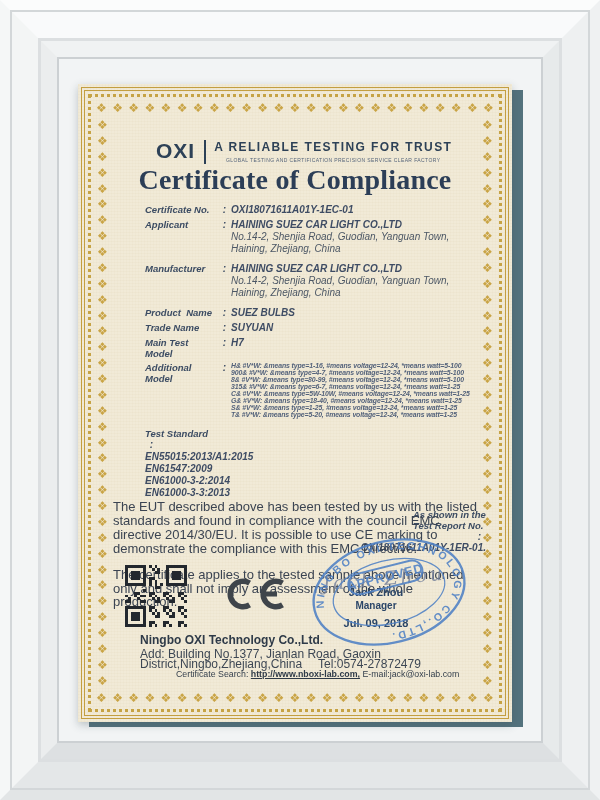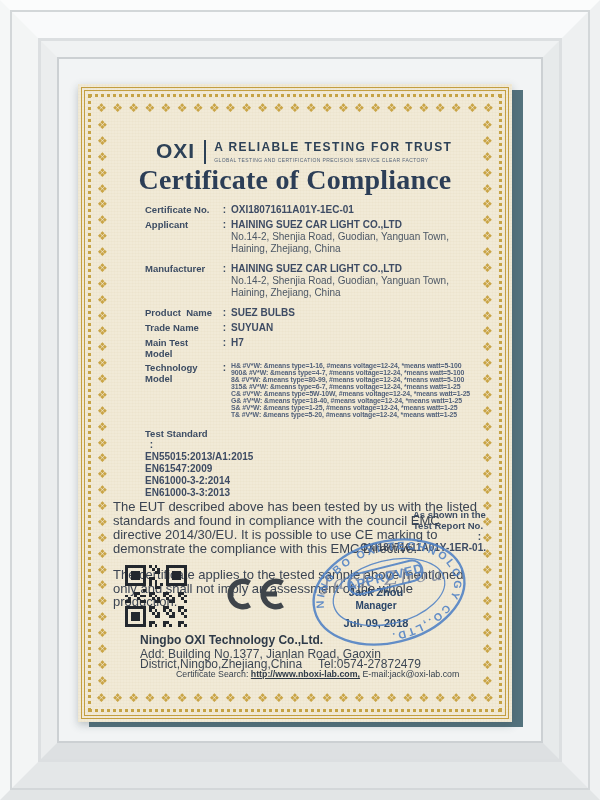--- a/index.html
+++ b/index.html
@@ -28,32 +28,32 @@
   }
   .gb-line1{position:absolute;inset:3px;border:1px solid #c39e40;}
   .gb-line2{position:absolute;inset:6px;border:1px solid #c39e40;}
   .gb-dots{position:absolute;inset:10px;border:3px dotted #c6a344;}
   .orn{color:#c9a445;font-size:12px;overflow:hidden;position:absolute;}
   .orn-h{left:18px;right:18px;height:16px;line-height:16px;display:flex;justify-content:space-between;}
   .orn-top{top:16px;} .orn-bottom{bottom:16px;}
   .orn-v{top:34px;bottom:34px;width:15px;display:flex;flex-direction:column;justify-content:space-between;align-items:center;}
   .orn-left{left:17px;} .orn-right{right:17px;}
   
-  .logo-row{position:absolute;left:78px;top:56px;display:flex;align-items:flex-start;}
+  .logo-row{position:absolute;left:78px;top:56px;display:flex;align-items:flex-start;text-align:center;}
   .logo-text{font-size:21px;font-weight:bold;letter-spacing:1px;color:#2d4157;line-height:22px;}
   .logo-sep{width:2px;height:24px;background:#2d4157;margin:0 8px 0 9px;}
   .tagline{font-size:12px;font-weight:bold;letter-spacing:1.4px;color:#2d4157;line-height:13px;margin-top:1px;}
   .subtagline{font-size:5px;letter-spacing:.4px;color:#55647a;margin-top:3px;}
   .cert-title{
     position:absolute;left:0;right:0;top:80px;text-align:center;
     font-family:"Liberation Serif", serif;font-weight:bold;
     font-size:28px;color:#2c3e57;letter-spacing:.2px;
   }
   
-  .fields{position:absolute;left:67px;right:26px;top:120px;}
+  .fields{position:absolute;left:67px;right:26px;top:120px;font-style:italic;}
   .frow{display:flex;margin-bottom:3px;}
   .frow.gap-after{margin-bottom:9px;}
   .frow.gap-before{margin-top:10px;flex-direction:column;}
   .frow.align-bottom{align-items:flex-end;}
   .flabel{width:73px;flex:none;font-size:9.5px;font-weight:bold;color:#3c4c63;line-height:11px;white-space:pre-wrap;}
   .fcolon{width:13px;flex:none;font-size:10px;font-weight:bold;color:#3c4c63;line-height:11.5px;text-align:center;}
   .fvals{flex:1;}
   .v-strong{font-size:10px;font-weight:bold;color:#3e4c64;line-height:12px;}
   .v-normal{font-size:10px;color:#4c5765;line-height:11.6px;}
   .v-tiny{font-size:6.9px;font-weight:bold;color:#53627b;line-height:7px;letter-spacing:-.1px;white-space:nowrap;}
@@ -280,21 +280,21 @@
         </div>
       </div>
       <div class="frow">
         <div class="flabel">Main Test Model</div>
         <div class="fcolon">:</div>
         <div class="fvals">
           <div class="v-strong">H7</div>
         </div>
       </div>
       <div class="frow">
-        <div class="flabel">Technology Model</div>
+        <div class="flabel">Additional Model</div>
         <div class="fcolon">:</div>
         <div class="fvals">
           <div class="v-tiny">H&amp; #V*W: &amp;means type=1-16, #means voltage=12-24, *means watt=5-100</div>
           <div class="v-tiny">900&amp; #V*W: &amp;means type=4-7, #means voltage=12-24, *means watt=5-100</div>
           <div class="v-tiny">8&amp; #V*W: &amp;means type=80-99, #means voltage=12-24, *means watt=5-100</div>
           <div class="v-tiny">315&amp; #V*W: &amp;means type=6-7, #means voltage=12-24, *means watt=1-25</div>
           <div class="v-tiny">C&amp; #V*W: &amp;means type=5W-10W, #means voltage=12-24, *means watt=1-25</div>
           <div class="v-tiny">G&amp; #V*W: &amp;means type=18-40, #means voltage=12-24, *means watt=1-25</div>
           <div class="v-tiny">S&amp; #V*W: &amp;means type=1-25, #means voltage=12-24, *means watt=1-25</div>
           <div class="v-tiny">T&amp; #V*W: &amp;means type=5-20, #means voltage=12-24, *means watt=1-25</div>

